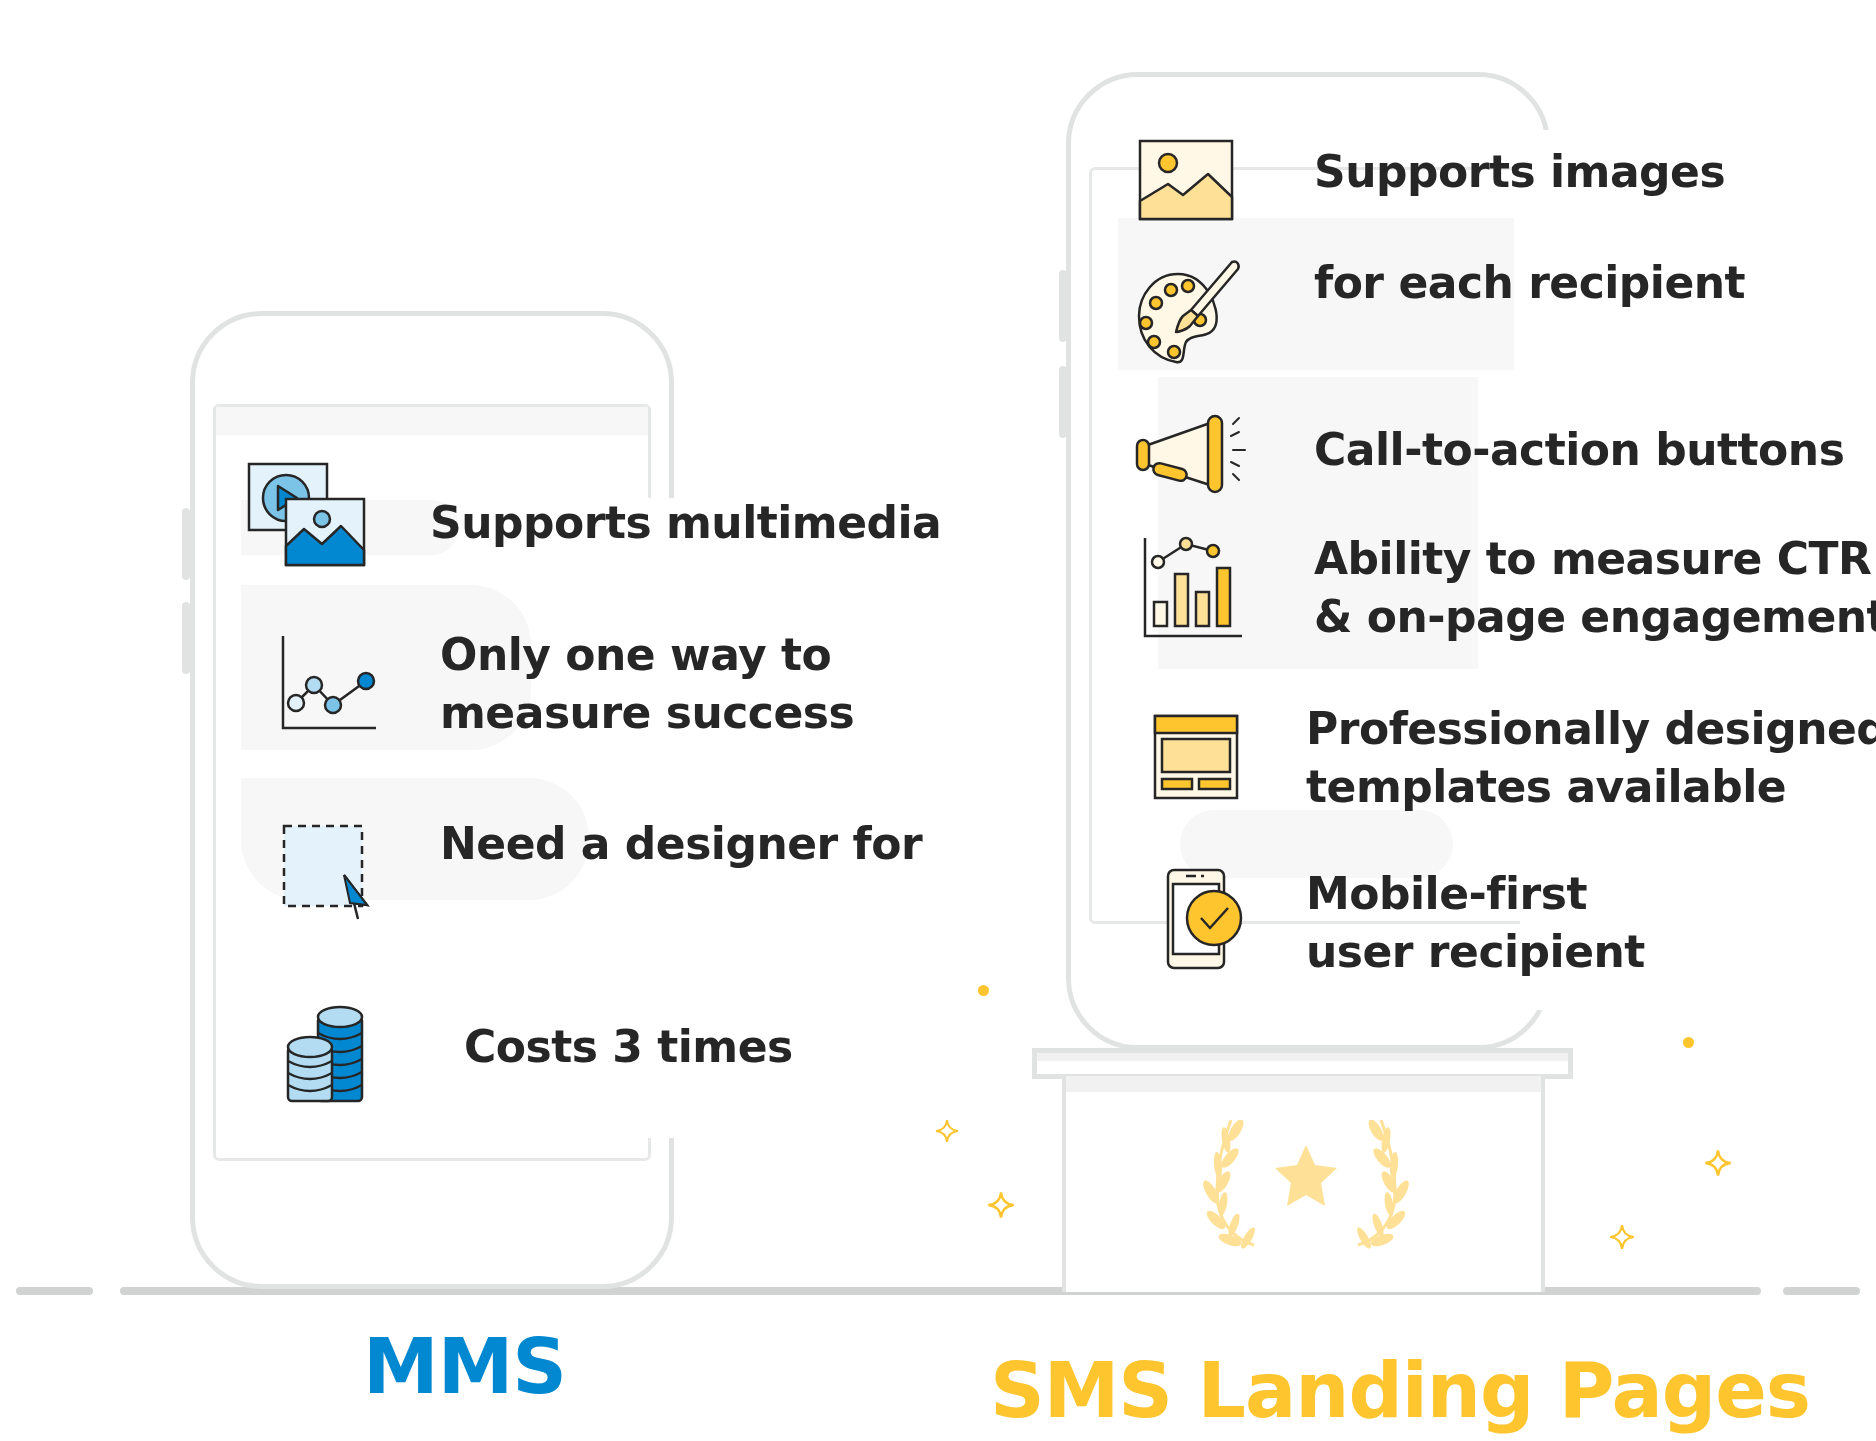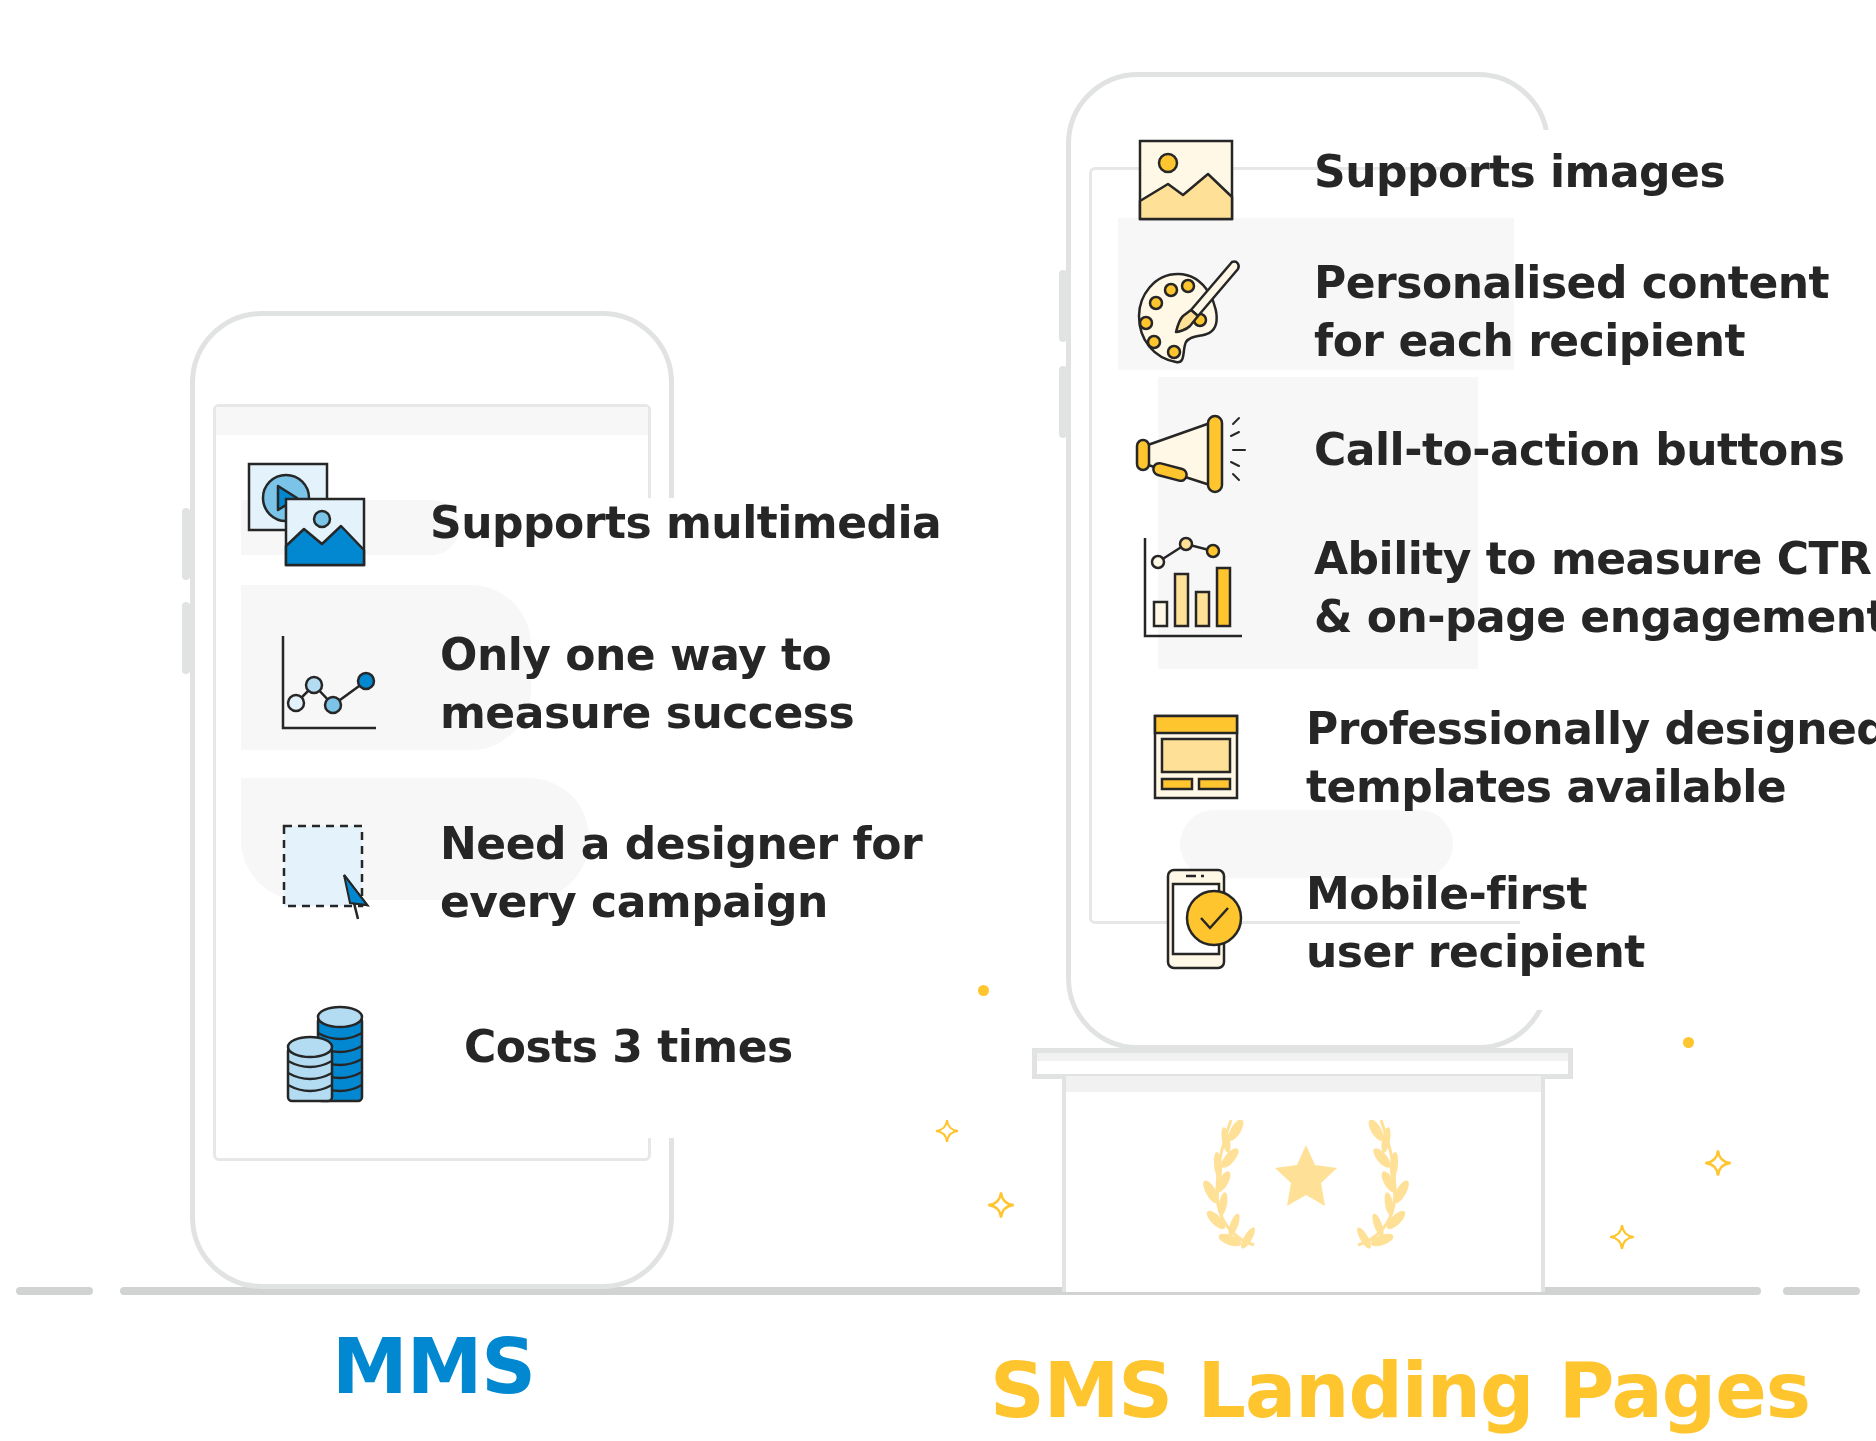--- a/index.html
+++ b/index.html
@@ -64,38 +64,37 @@
   <div>measure success</div>
 </div>
 
 <svg class="icon" style="left:282px; top:823px;" width="96" height="100" viewBox="0 0 96 100">
   <rect x="2" y="3" width="78" height="80" fill="#e4f3fb" stroke="#262626" stroke-width="2.5" stroke-dasharray="8 6"></rect>
   <path d="M62 52 L85 82 L72 80 L76 96" fill="none" stroke="#262626" stroke-width="2.5"></path>
   <path d="M62 52 L85 82 L68 80 Z" fill="#0288d1" stroke="#262626" stroke-width="2"></path>
 </svg>
 <div class="feat-text" style="left:440px; top:815px;">
   <div>Need a designer for</div>
-  <div>every campaign</div>
 </div>
 
 <svg class="icon" style="left:286px; top:1005px;" width="80" height="100" viewBox="0 0 80 100">
   <g stroke="#262626" stroke-width="2.5">
     <rect x="32" y="12" width="44" height="84" rx="4" fill="#0288d1"></rect>
     <path d="M32 28 Q54 40 76 28 M32 41 Q54 53 76 41 M32 54 Q54 66 76 54 M32 67 Q54 79 76 67 M32 80 Q54 92 76 80" fill="none"></path>
     <ellipse cx="54" cy="12" rx="22" ry="10" fill="#b3dcf2"></ellipse>
     <rect x="2" y="42" width="44" height="54" rx="4" fill="#b3dcf2"></rect>
     <path d="M2 56 Q24 68 46 56 M2 68 Q24 80 46 68 M2 80 Q24 92 46 80" fill="none"></path>
     <ellipse cx="24" cy="42" rx="22" ry="10" fill="#b3dcf2"></ellipse>
   </g>
 </svg>
 <div class="feat-text" style="left:464px; top:994px;margin-top:24px;">
   <div>Costs 3 times</div>
 </div>
 
-<div class="title" style="left:332px; top:1322px; color:#0288d1;">MMS</div>
+<div class="title" style="left:363px; top:1322px; color:#0288d1;">MMS</div>
 
 <div>
   <div class="btn-side" style="left:1059px; top:270px; height:72px;"></div>
   <div class="btn-side" style="left:1059px; top:366px; height:72px;"></div>
   <div class="phone" style="left:1066px; top:72px; width:484px; height:978px;"></div>
   <div class="screen" style="left:1089px; top:167px; width:438px; height:757px;"></div>
 
   <div class="mask" style="left:1520px; top:130px; width:40px; height:880px;"></div>
   <div class="band" style="left:1118px; top:218px; width:396px; height:152px;"></div>
   <div class="band" style="left:1158px; top:377px; width:320px; height:292px;"></div>
@@ -170,21 +169,20 @@
       <circle cx="52" cy="28" r="6"></circle>
     <circle cx="10" cy="65" r="6"></circle>
       <circle cx="18" cy="84" r="6"></circle>
       <circle cx="38" cy="94" r="6"></circle>
       <circle cx="64" cy="62" r="6"></circle>
   </g>
   <path d="M96 4 C101 2 104 7 102 11 L62 58 L55 52 Z" fill="#fff8e6" stroke="#262626" stroke-width="2.5" stroke-linejoin="round"></path>
   <path d="M55 52 L62 58 L54 68 C50 72 42 74 40 74 C41 70 43 62 47 58 Z" fill="#ffe097" stroke="#262626" stroke-width="2.5" stroke-linejoin="round"></path>
 </svg>
 <div class="feat-text" style="left:1314px; top:254px;">
-  <div>Personalised content</div>
   <div>for each recipient</div>
 </div>
 
 <svg class="icon" style="left:1135px; top:414px;" width="118" height="82" viewBox="0 0 118 82">
   <path d="M10 32 L78 8 L78 72 L10 50 Z" fill="#fff8e6" stroke="#262626" stroke-width="2.5" stroke-linejoin="round"></path>
   <rect x="2" y="26" width="12" height="30" rx="6" fill="#ffc52f" stroke="#262626" stroke-width="2.5"></rect>
   <rect x="18" y="52" width="34" height="12" rx="6" transform="rotate(15 35 58)" fill="#ffc52f" stroke="#262626" stroke-width="2.5"></rect>
   <rect x="73" y="2" width="14" height="76" rx="7" fill="#ffc52f" stroke="#262626" stroke-width="2.5"></rect>
   <g stroke="#262626" stroke-width="2" stroke-linecap="round">
     <path d="M98 10 L104 4"></path>

